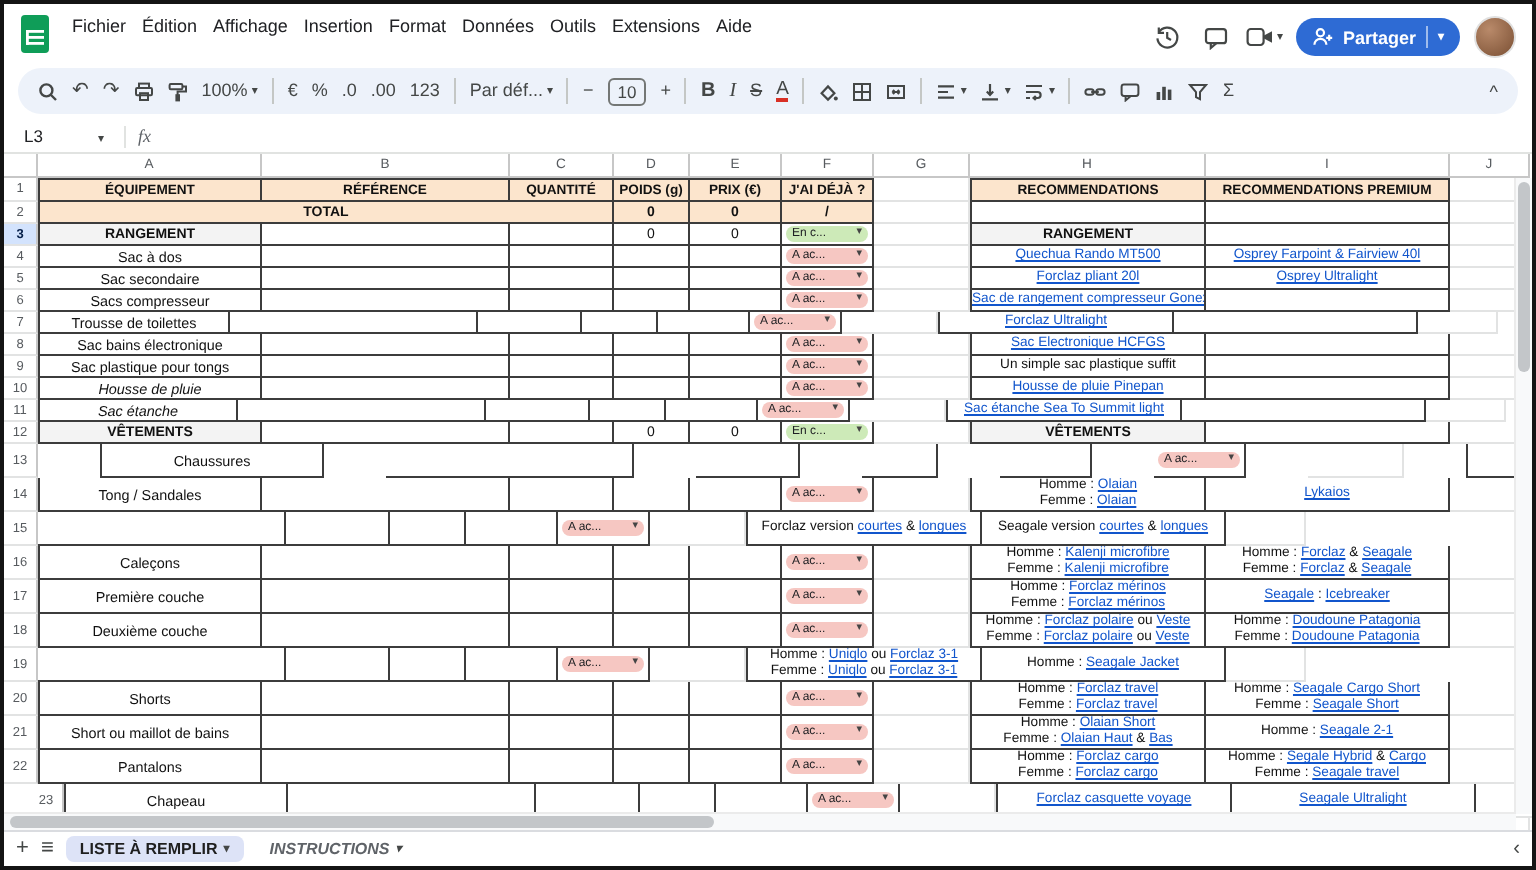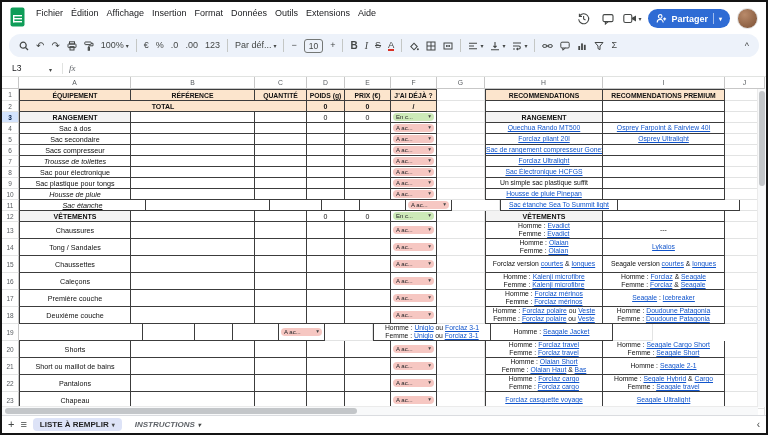--- a/index.html
+++ b/index.html
@@ -398,21 +398,21 @@
           <div class="cell tb first" style="width: 118px;">
             <div class="lines">
               <div class="ln"><span class="lnk">Sac de rangement compresseur Gonex</span></div>
             </div>
           </div>
           <div class="cell tb" style="width: 122px;"></div>
           <div class="cell pl" style="width: 40px;"></div>
         </div>
         <div class="grow" style="height: 11px;">
           <div class="rh">7</div>
-          <div class="cell tb first an" style="width: 112px; font-style: italic;">Trousse de toilettes</div>
+          <div class="cell tb first an" style="width: 96px;">Trousse de toilettes</div>
           <div class="cell tb" style="width: 124px;"></div>
           <div class="cell tb" style="width: 52px;"></div>
           <div class="cell tb num" style="width: 38px;"></div>
           <div class="cell tb num" style="width: 46px;"></div>
           <div class="cell tb" style="width: 46px;">
             <div class="chip cr">
               <div class="chiplab">A ac...</div>
               <div class="chiparrow">▾</div>
             </div>
           </div>
@@ -420,21 +420,21 @@
           <div class="cell tb first" style="width: 118px;">
             <div class="lines">
               <div class="ln"><span class="lnk">Forclaz Ultralight</span></div>
             </div>
           </div>
           <div class="cell tb" style="width: 122px;"></div>
           <div class="cell pl" style="width: 40px;"></div>
         </div>
         <div class="grow" style="height: 11px;">
           <div class="rh">8</div>
-          <div class="cell tb first an" style="width: 112px;">Sac pour électronique</div>
+          <div class="cell tb first an" style="width: 112px;">Sac bains électronique</div>
           <div class="cell tb" style="width: 124px;"></div>
           <div class="cell tb" style="width: 52px;"></div>
           <div class="cell tb num" style="width: 38px;"></div>
           <div class="cell tb num" style="width: 46px;"></div>
           <div class="cell tb" style="width: 46px;">
             <div class="chip cr">
               <div class="chiplab">A ac...</div>
               <div class="chiparrow">▾</div>
             </div>
           </div>
@@ -486,21 +486,21 @@
           <div class="cell tb first" style="width: 118px;">
             <div class="lines">
               <div class="ln"><span class="lnk">Housse de pluie Pinepan</span></div>
             </div>
           </div>
           <div class="cell tb" style="width: 122px;"></div>
           <div class="cell pl" style="width: 40px;"></div>
         </div>
         <div class="grow" style="height: 11px;">
           <div class="rh">11</div>
-          <div class="cell tb first an it" style="width: 127px; text-decoration: underline;">Sac étanche</div>
+          <div class="cell tb first an it" style="width: 100px;">Sac étanche</div>
           <div class="cell tb" style="width: 124px;"></div>
           <div class="cell tb" style="width: 52px;"></div>
           <div class="cell tb num" style="width: 38px;"></div>
           <div class="cell tb num" style="width: 46px;"></div>
           <div class="cell tb" style="width: 46px;">
             <div class="chip cr">
               <div class="chiplab">A ac...</div>
               <div class="chiparrow">▾</div>
             </div>
           </div>
@@ -524,21 +524,21 @@
             <div class="chip cg">
               <div class="chiplab">En c...</div>
               <div class="chiparrow">▾</div>
             </div>
           </div>
           <div class="cell pl" style="width: 48px;"></div>
           <div class="cell tb first sec" style="width: 118px;">VÊTEMENTS</div>
           <div class="cell tb" style="width: 122px;"></div>
           <div class="cell pl" style="width: 40px;"></div>
         </div>
-        <div class="grow" style="height: 17px;">
+        <div class="grow" style="height: 17px; gap: 31px;">
           <div class="rh">13</div>
           <div class="cell tb first an" style="width: 112px;">Chaussures</div>
           <div class="cell tb" style="width: 124px;"></div>
           <div class="cell tb" style="width: 52px;"></div>
           <div class="cell tb num" style="width: 38px;"></div>
           <div class="cell tb num" style="width: 46px;"></div>
           <div class="cell tb" style="width: 46px;">
             <div class="chip cr">
               <div class="chiplab">A ac...</div>
               <div class="chiparrow">▾</div>
@@ -580,21 +580,20 @@
           </div>
           <div class="cell tb" style="width: 122px;">
             <div class="lines">
               <div class="ln"><span class="lnk">Lykaios</span></div>
             </div>
           </div>
           <div class="cell pl" style="width: 40px;"></div>
         </div>
         <div class="grow" style="height: 17px;">
           <div class="rh">15</div>
-          <div class="cell tb first an" style="width: 112px;">Chaussettes</div>
           <div class="cell tb" style="width: 124px;"></div>
           <div class="cell tb" style="width: 52px;"></div>
           <div class="cell tb num" style="width: 38px;"></div>
           <div class="cell tb num" style="width: 46px;"></div>
           <div class="cell tb" style="width: 46px;">
             <div class="chip cr">
               <div class="chiplab">A ac...</div>
               <div class="chiparrow">▾</div>
             </div>
           </div>
@@ -796,21 +795,21 @@
             </div>
           </div>
           <div class="cell tb" style="width: 122px;">
             <div class="lines">
               <div class="ln"><span>Homme : </span><span class="lnk">Segale Hybrid</span><span> &amp; </span><span class="lnk">Cargo</span></div>
               <div class="ln"><span>Femme : </span><span class="lnk">Seagale travel</span></div>
             </div>
           </div>
           <div class="cell pl" style="width: 40px;"></div>
         </div>
-        <div class="grow" style="height: 17px;">
+        <div class="grow" style="height: 17px; margin-left: 13px;">
           <div class="rh">23</div>
           <div class="cell tb first an" style="width: 112px;">Chapeau</div>
           <div class="cell tb" style="width: 124px;"></div>
           <div class="cell tb" style="width: 52px;"></div>
           <div class="cell tb num" style="width: 38px;"></div>
           <div class="cell tb num" style="width: 46px;"></div>
           <div class="cell tb" style="width: 46px;">
             <div class="chip cr">
               <div class="chiplab">A ac...</div>
               <div class="chiparrow">▾</div>

